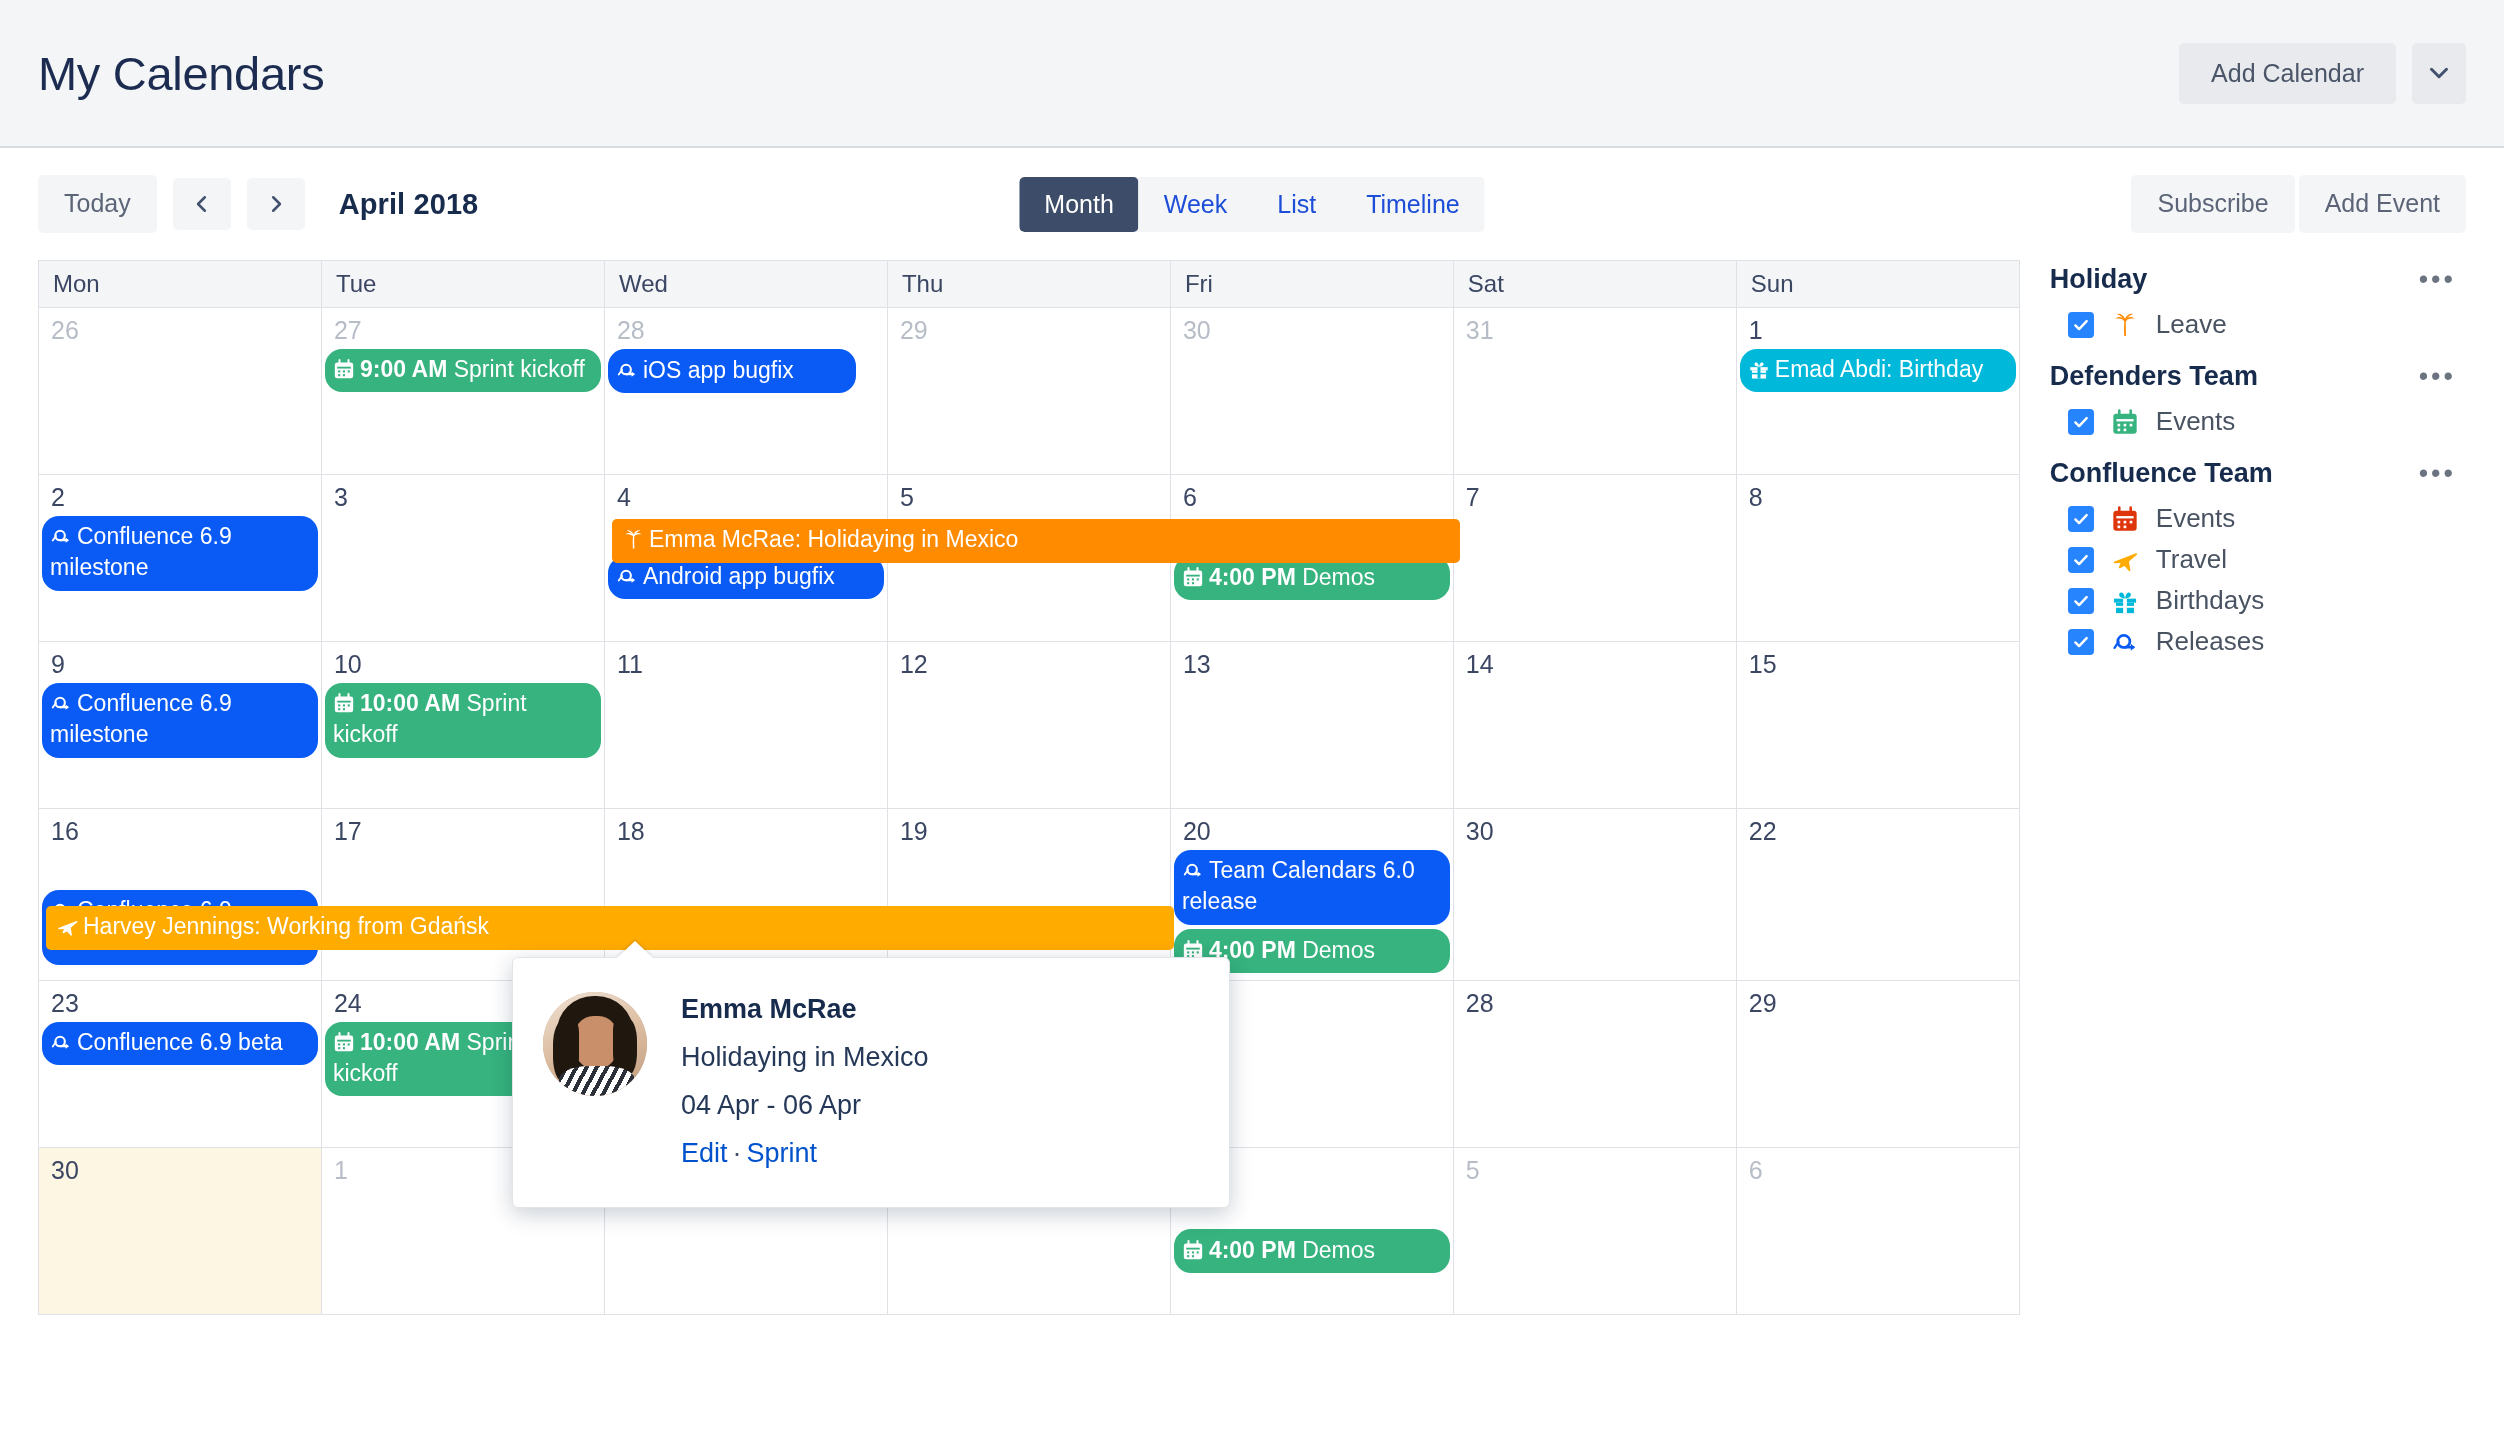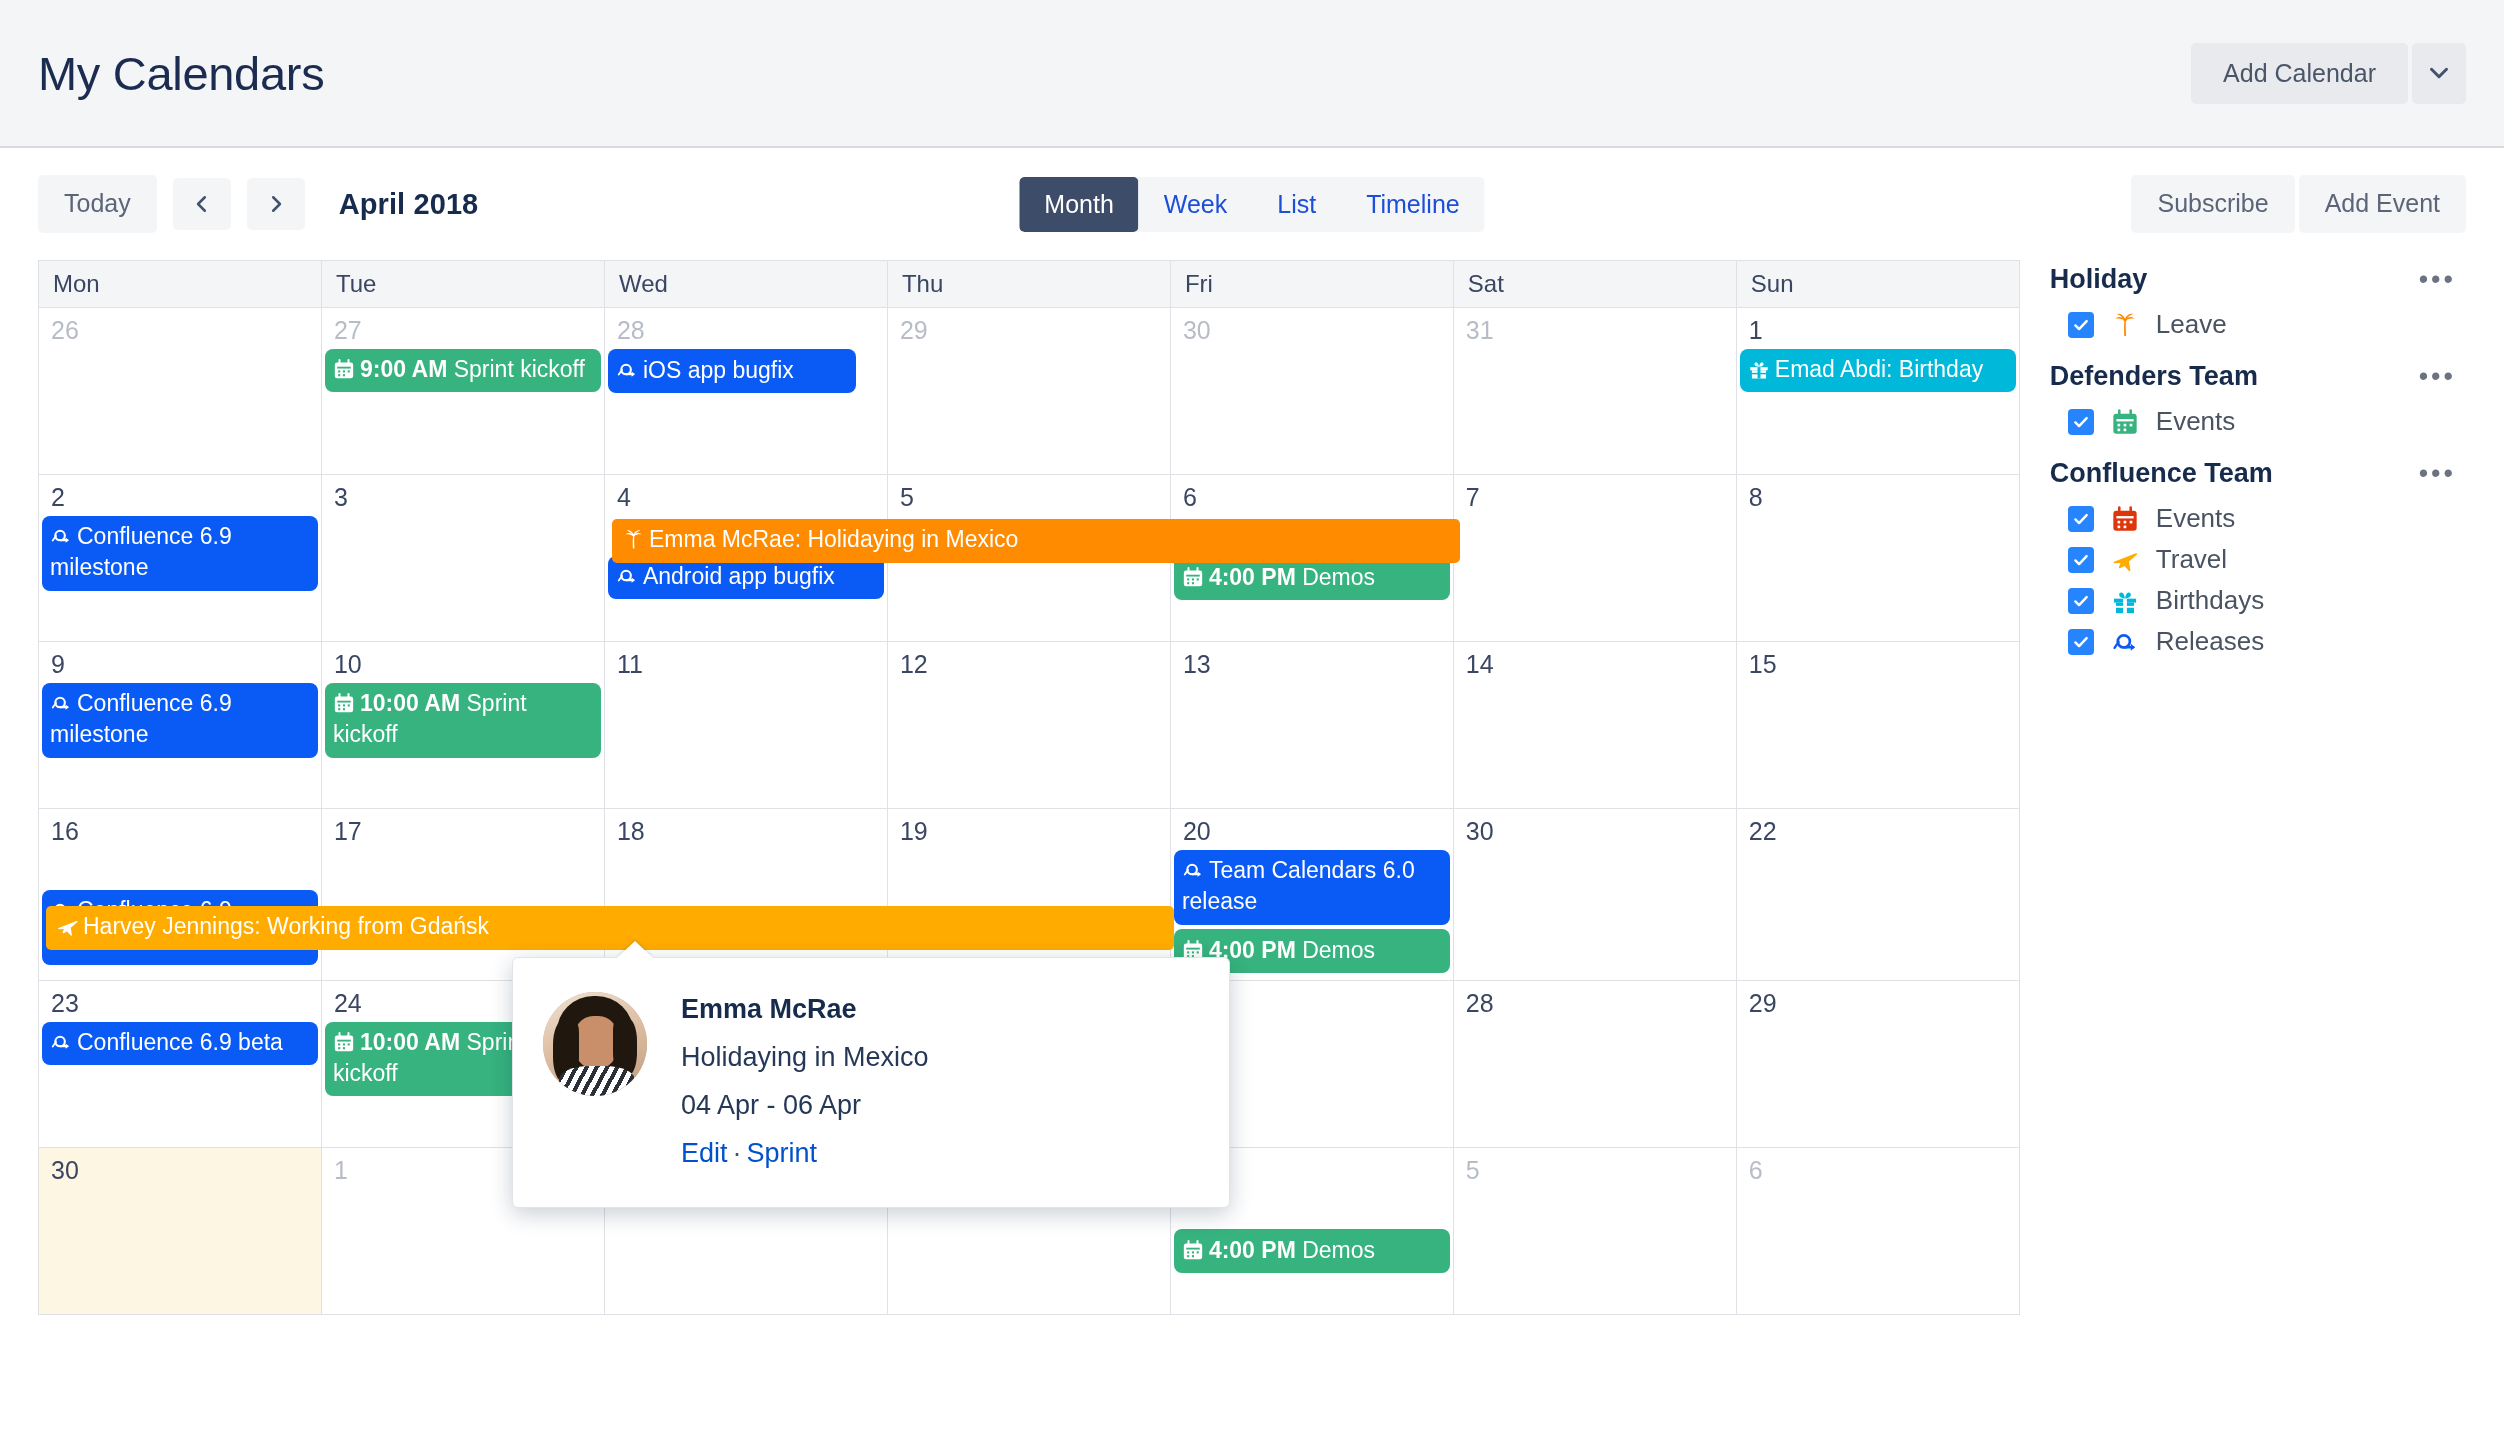--- a/index.html
+++ b/index.html
@@ -17,21 +17,21 @@
     border-bottom: 2px solid #d8dce1;
     display: flex; align-items: center;
     padding: 0 38px 0 38px;
     position: relative;
   }
   .page-title {
     font-size: 47px; font-weight: 400; color: #1c2c51;
     letter-spacing: -0.3px;
   }
   .header-actions {
-    margin-left: auto; display: flex; align-items: stretch; gap: 4px; justify-content: space-between;
+    margin-left: auto; display: flex; align-items: stretch; gap: 16px; justify-content: space-between;
   }
   .btn-addcal {
     background: #e9eaee; color: #4a5568;
     border: none; border-radius: 5px;
     font-size: 25px; font-family: "Liberation Sans", sans-serif;
     padding: 16px 32px; cursor: pointer;
   }
   .btn-addcal-caret {
     background: #e9eaee; color: #4a5568;
     border: none; border-radius: 5px;
@@ -99,21 +99,21 @@
   }
   .cal-table td.today { background: #fdf6e3; }
   .daynum {
     font-size: 25px; color: #3b4663; padding: 8px 0 4px 12px; display: block;
   }
   .daynum.muted { color: #b7bdc7; }
   .ev-stack { padding: 0 3px 3px 3px; }
 
   
   .ev {
-    border-radius: 8px; color: #ffffff;
+    border-radius: 17px; color: #ffffff;
     font-size: 23px; line-height: 1.36;
     padding: 5px 8px 7px 8px;
     margin-bottom: 4px;
     display: block; cursor: pointer;
     overflow: hidden;
   }
   .ev .ico { display: inline-block; vertical-align: -3px; margin-right: 5px; }
   .ev .ico svg { display: block; width: 22px; height: 22px; }
   .ev .tm { font-weight: bold; }
   .ev-green { background: #36b37e; }

